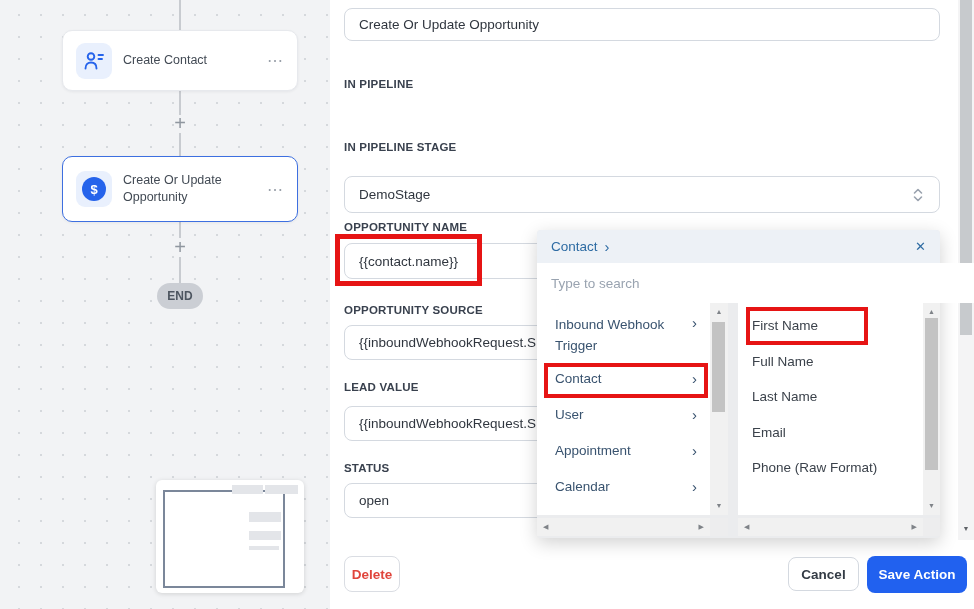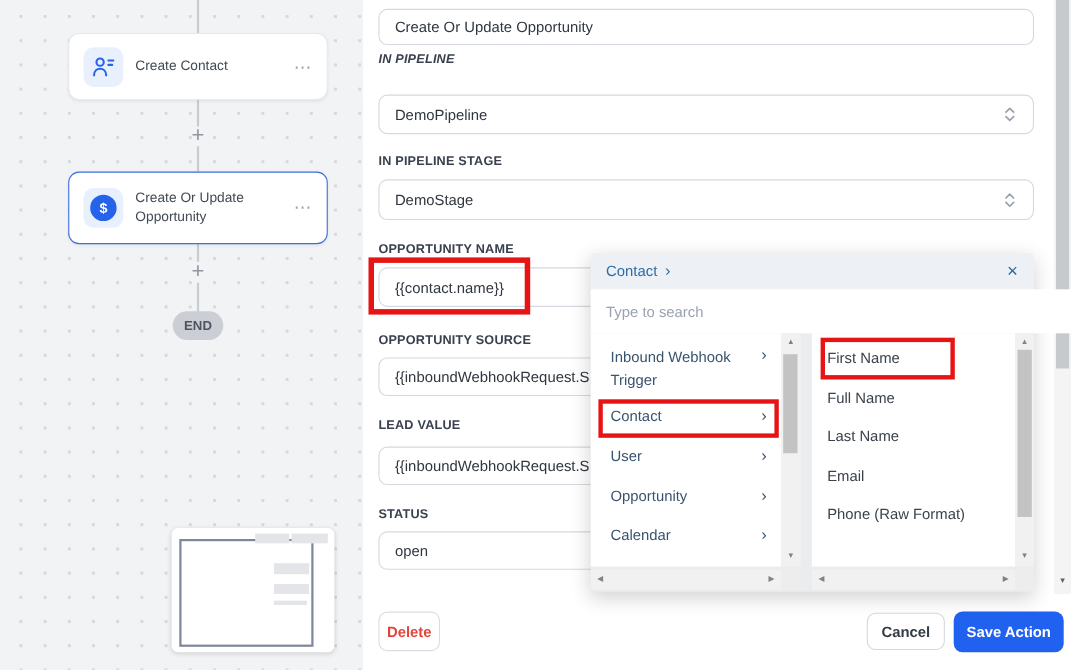--- a/index.html
+++ b/index.html
@@ -166,33 +166,24 @@
       <div class="mini-bar mb2"></div>
       <div class="mini-bar mb3"></div>
       <div class="mini-bar mb4"></div>
       <div class="mini-bar mb5"></div>
     </div>
   </div>
 
   <div class="panel">
     <input class="t-input" style="top: 8px; height: 33px;" value="Create Or Update Opportunity">
 
-    <div class="f-label" style="top:48px;font-style:italic;">IN PIPELINE</div>
-    <div class="sel" style="top:86px; height:36px;">
-      <span>DemoPipeline</span>
-      <span class="sel-chev">
-        <svg width="14" height="16" viewBox="0 0 14 16" fill="none" stroke="#9aa2ae" stroke-width="1.6" stroke-linecap="round" stroke-linejoin="round">
-          <path d="M3.5 6 L7 2.5 L10.5 6"></path>
-            <path d="M3.5 10 L7 13.5 L10.5 10"></path>
-        </svg>
-      </span>
-    </div>
+    <div class="f-label" style="top:78px;">IN PIPELINE</div>
 
     <div class="f-label" style="top:141px;">IN PIPELINE STAGE</div>
-    <div class="sel" style="top:163px; height:37px;text-align:right;">
+    <div class="sel" style="top:176px; height:37px;text-align:right;">
       <span>DemoStage</span>
       <span class="sel-chev">
         <svg width="14" height="16" viewBox="0 0 14 16" fill="none" stroke="#9aa2ae" stroke-width="1.6" stroke-linecap="round" stroke-linejoin="round">
           <path d="M3.5 6 L7 2.5 L10.5 6"></path>
             <path d="M3.5 10 L7 13.5 L10.5 10"></path>
         </svg>
       </span>
     </div>
 
     <div class="f-label" style="top:221px;">OPPORTUNITY NAME</div>
@@ -233,21 +224,21 @@
       </div>
       <div class="cat-row">
         <span class="cat-label">Contact</span>
         <span class="cat-chev">›</span>
       </div>
       <div class="cat-row">
         <span class="cat-label">User</span>
         <span class="cat-chev">›</span>
       </div>
       <div class="cat-row">
-        <span class="cat-label">Opportunity</span>
+        <span class="cat-label">Appointment</span>
         <span class="cat-chev">›</span>
       </div>
       <div class="cat-row">
         <span class="cat-label">Calendar</span>
         <span class="cat-chev">›</span>
       </div>
       <div class="cat-row">
         <span class="cat-label">Membership</span>
         <span class="cat-chev">›</span>
       </div>

